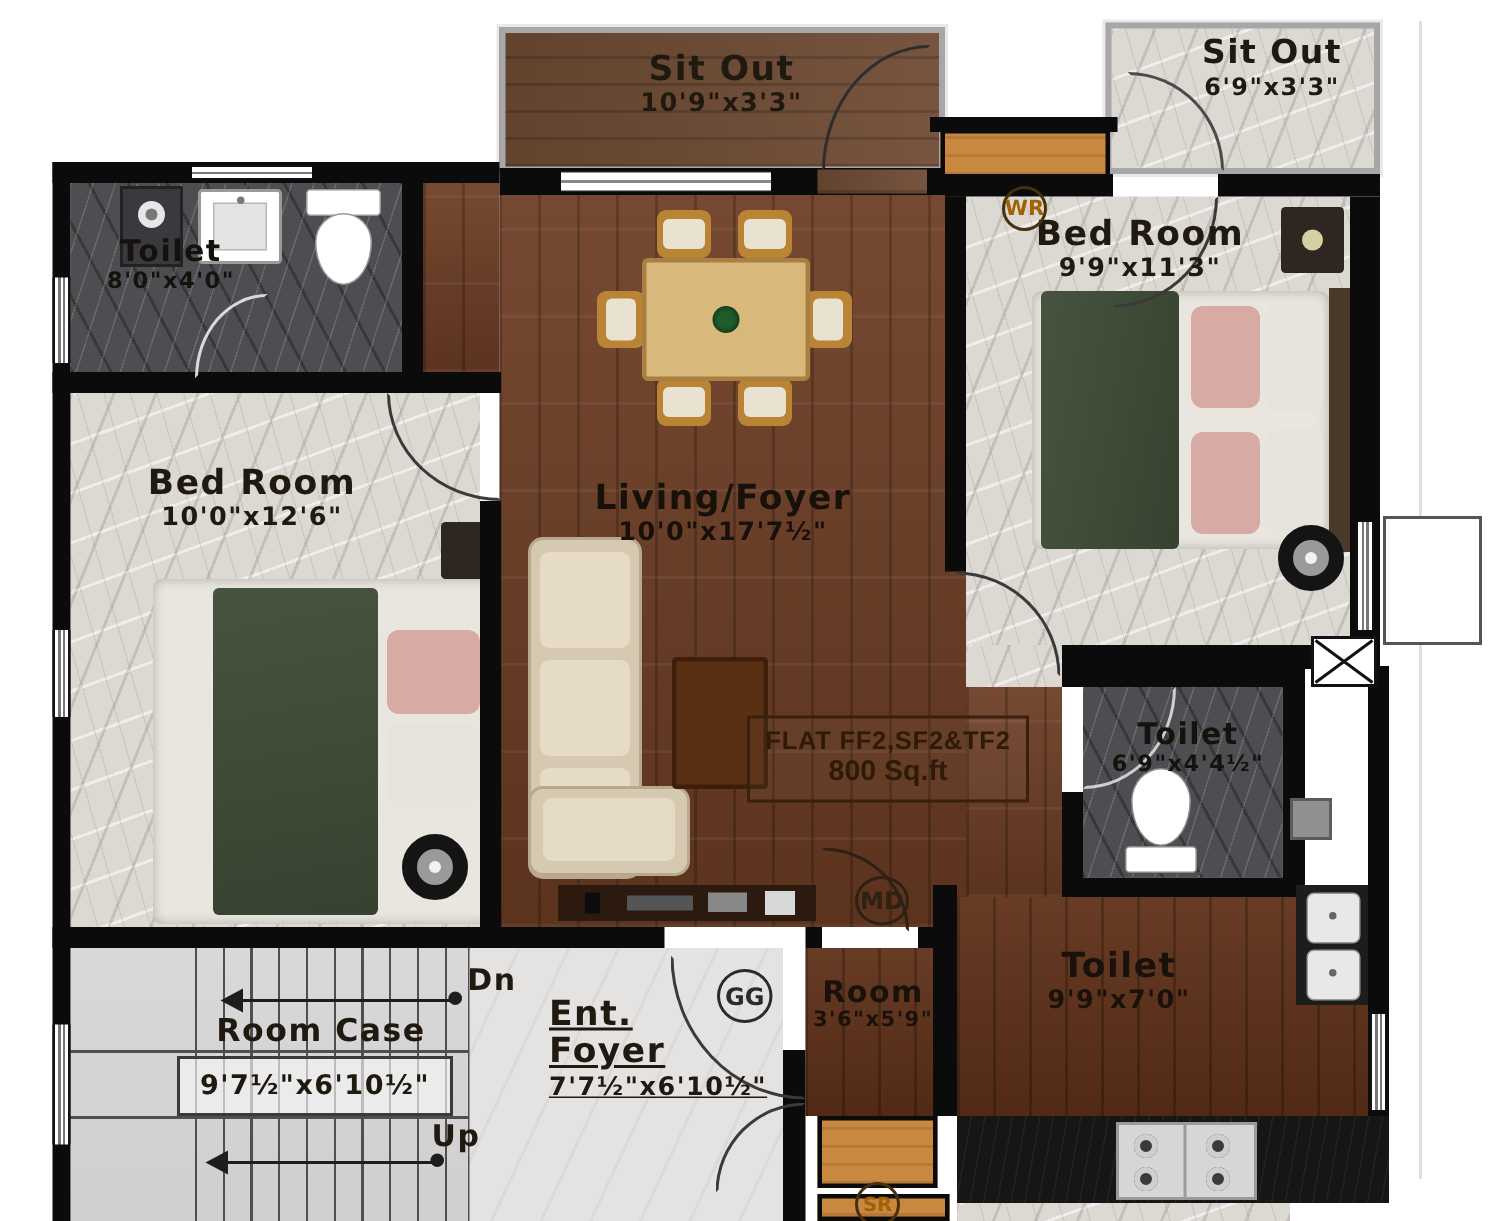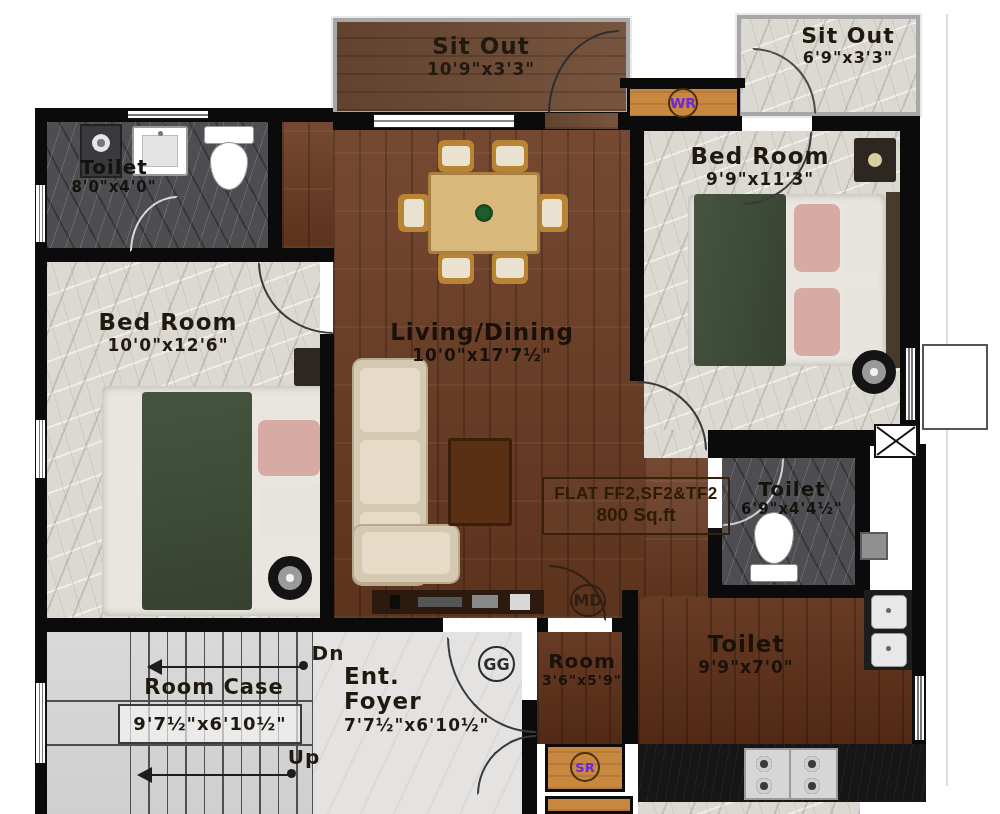--- a/index.html
+++ b/index.html
@@ -46,21 +46,21 @@
   .rail{z-index:5;background:#fff;border-top:1.5px solid #222;border-bottom:1.5px solid #222;box-sizing:border-box;}
   .rail::after{content:"";display:block;margin-top:5px;height:1.5px;background:#888;}
   
   .lbl{position:absolute;transform:translateX(-50%);text-align:center;z-index:6;color:#20190f;}
   .rname{font-size:23px;font-weight:600;letter-spacing:1px;line-height:1.1;}
   .rdims{font-size:17px;font-weight:600;letter-spacing:1px;line-height:1.2;}
   .sm .rname{font-size:20px;}
   .sm .rdims{font-size:15px;}
   .marker{position:absolute;border:2px solid #2b2b2b;border-radius:50%;display:flex;align-items:center;
     justify-content:center;font-size:15px;font-weight:600;color:#2b2b2b;z-index:6;box-sizing:border-box;}
-  .marker.woodmk{border-color:#46300d;color:#6d28d9;}
+  .marker.woodmk{border-color:#46300d;color:#a16207;margin-top:36px;}
   .flatbox{position:absolute;border:2px solid #38200d;z-index:6;text-align:center;
     font-family:"Liberation Sans",sans-serif;color:#2e1a06;background:rgba(255,255,255,.03);}
   .flat1{font-size:17px;font-weight:700;margin-top:5px;letter-spacing:.5px;}
   .flat2{font-size:19px;font-weight:700;}
   
   .furn{position:absolute;z-index:2;box-sizing:border-box;}
   .fan{position:absolute;z-index:3;border-radius:50%;background:#9a9a9a;border:10px solid #141414;box-sizing:border-box;}
   .fan::after{content:"";position:absolute;left:50%;top:50%;width:8px;height:8px;margin:-4px 0 0 -4px;border-radius:50%;background:#f2f2f2;}
   .pill{border-radius:8px;}
   .dots{background-image:radial-gradient(circle at 3px 3px, #8d8d8d 1.2px, transparent 1.6px);background-size:8px 8px;}
@@ -283,42 +283,42 @@
   </div>
   <div class="lbl" style="left:760px;top:144px;">
     <div class="rname">Bed Room</div>
       <div class="rdims">9'9"x11'3"</div>
   </div>
   <div class="lbl" style="left:168px;top:310px;">
     <div class="rname">Bed Room</div>
       <div class="rdims">10'0"x12'6"</div>
   </div>
   <div class="lbl" style="left:482px;top:320px;color:#17110a;">
-    <div class="rname">Living/Dining</div>
+    <div class="rname">Living/Foyer</div>
       <div class="rdims">10'0"x17'7½"</div>
   </div>
   <div class="lbl sm" style="left:792px;top:478px;color:#15120e;">
     <div class="rname">Toilet</div>
       <div class="rdims">6'9"x4'4½"</div>
   </div>
   <div class="lbl" style="left:746px;top:632px;color:#1a120a;">
     <div class="rname">Toilet</div>
       <div class="rdims">9'9"x7'0"</div>
   </div>
   <div class="lbl sm" style="left:582px;top:650px;color:#1a120a;">
     <div class="rname">Room</div>
       <div class="rdims" style="font-size:14px;">3'6"x5'9"</div>
   </div>
-  <div class="abs" style="left:344px;top:664px;z-index:6;color:#20190f;text-align:left;">
+  <div class="abs" style="left:366px;top:664px;z-index:6;color:#20190f;text-align:left;text-decoration:underline;">
     <div class="rname">Ent.</div>
     <div class="rname">Foyer</div>
     <div class="rdims">7'7½"x6'10½"</div>
   </div>
 
-  <div class="flatbox" style="left:498px;top:477px;width:184px;height:54px;margin-left:44px;">
+  <div class="flatbox" style="left:498px;top:477px;width:184px;height:54px;">
     <div class="flat1">FLAT FF2,SF2&amp;TF2</div>
     <div class="flat2">800 Sq.ft</div>
   </div>
 
   <div class="marker woodmk" style="left:668px;top:88px;width:30px;height:30px;font-size:14px;">
       <span>WR</span>
     </div>
   <div class="marker" style="left:570px;top:584px;width:36px;height:33px;font-size:16px;color:#2e2014;border-color:#2e2014;">
       <span>MD</span>
     </div>

